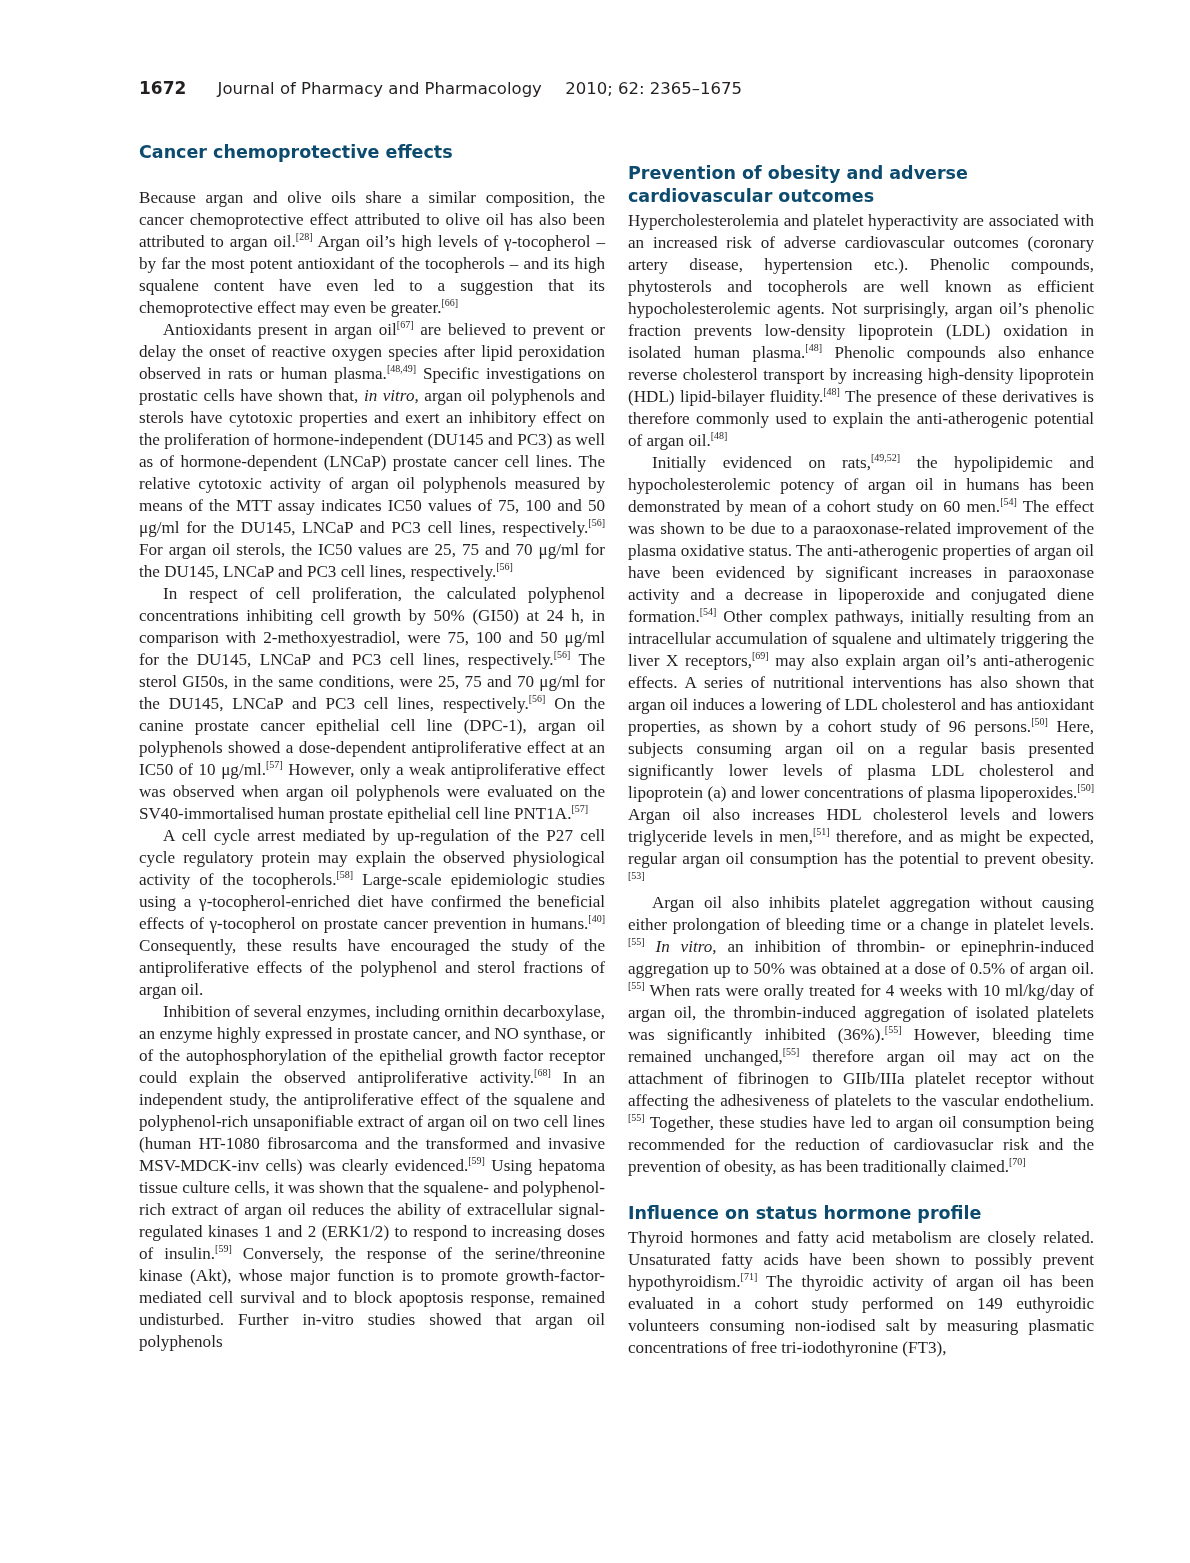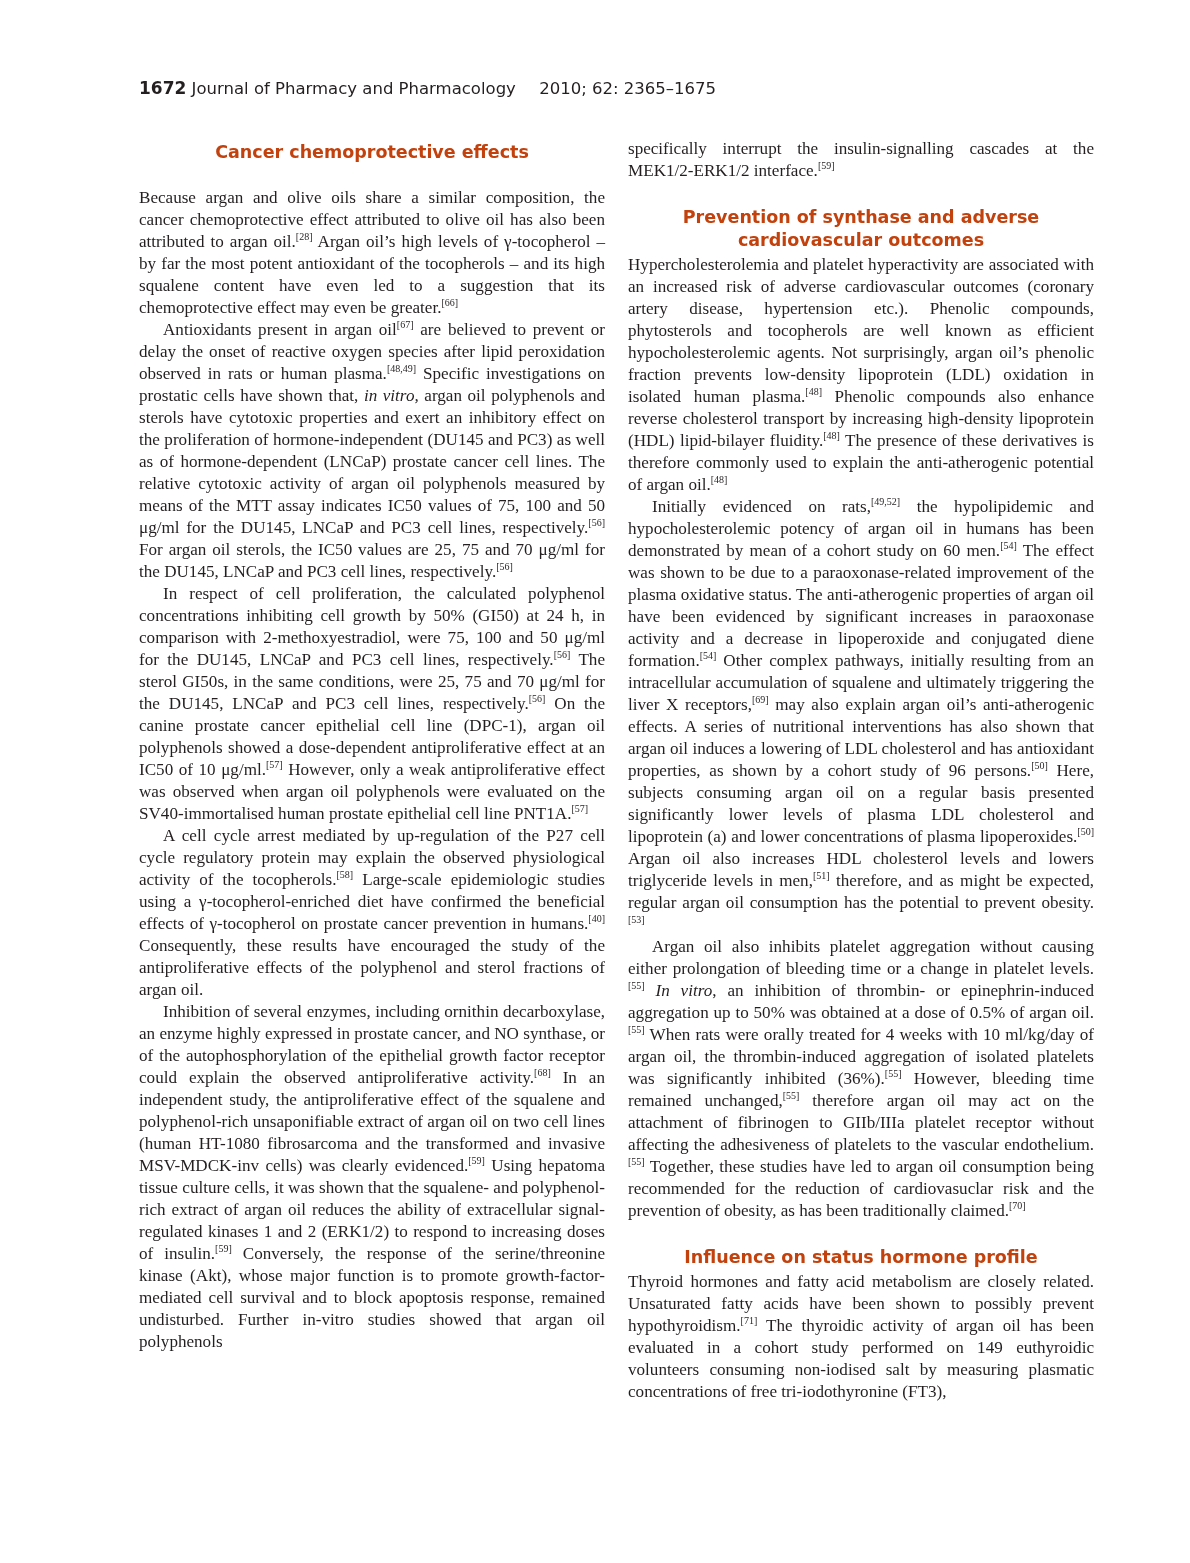--- a/index.html
+++ b/index.html
@@ -6,33 +6,33 @@
   body {
     width: 1190px; height: 1563px; position: relative; overflow: hidden;
     color: #231f20;
     font-family: "Liberation Serif", "DejaVu Serif", serif;
   }
   .running-head {
     position: absolute; left: 139px; top: 78px;
     font-family: "DejaVu Sans", "Liberation Sans", sans-serif;
     font-size: 16.5px; color: #231f20; white-space: nowrap;
   }
-  .running-head .page-num { font-weight: bold; font-size: 17px; }
+  .running-head .page-num { font-weight: bold; font-size: 17px; margin-right: 26px; }
   .running-head .journal { margin-right: 18px; }
   .col {
     position: absolute; top: 138px; width: 466px;
     font-size: 17.1px; line-height: 22px;
     text-align: justify; hyphens: none;
   }
   .col-left { left: 139px; }
   .col-right { left: 628px; }
   .section-heading {
     font-family: "DejaVu Sans", "Liberation Sans", sans-serif;
     font-weight: bold; font-size: 17.5px; line-height: 23px;
-    margin: 3px 0 0 0; text-align: center; color: #c2410c;
+    margin: 3px 0 0 0; text-align: left; color: #0c4a6e;
   }
   .col-left .section-heading:first-child { margin-bottom: 23px; }
   .para { margin: 0; }
   .para.indent { text-indent: 24px; }
   .para sup { font-size: 10px; line-height: 0; vertical-align: 7px; }
   .gap { height: 24px; }
   .right-h1 { margin-top: 0; margin-bottom: 2px; }
   .right-h2 { margin-top: 0; margin-bottom: 2px; }
 </style>
 </head>
@@ -49,25 +49,22 @@
   <div>
       <p class="para"><span>Because argan and olive oils share a similar composition, the cancer chemoprotective effect attributed to olive oil has also been attributed to argan oil.</span><sup>[28]</sup><span> Argan oil’s high levels of γ-tocopherol – by far the most potent antioxidant of the tocopherols – and its high squalene content have even led to a suggestion that its chemoprotective effect may even be greater.</span><sup>[66]</sup></p>
       <p class="para indent"><span>Antioxidants present in argan oil</span><sup>[67]</sup><span> are believed to prevent or delay the onset of reactive oxygen species after lipid peroxidation observed in rats or human plasma.</span><sup>[48,49]</sup><span> Specific investigations on prostatic cells have shown that, </span><em>in vitro,</em><span> argan oil polyphenols and sterols have cytotoxic properties and exert an inhibitory effect on the proliferation of hormone-independent (DU145 and PC3) as well as of hormone-dependent (LNCaP) prostate cancer cell lines. The relative cytotoxic activity of argan oil polyphenols measured by means of the MTT assay indicates IC50 values of 75, 100 and 50 μg/ml for the DU145, LNCaP and PC3 cell lines, respectively.</span><sup>[56]</sup><span> For argan oil sterols, the IC50 values are 25, 75 and 70 μg/ml for the DU145, LNCaP and PC3 cell lines, respectively.</span><sup>[56]</sup></p>
       <p class="para indent"><span>In respect of cell proliferation, the calculated polyphenol concentrations inhibiting cell growth by 50% (GI50) at 24 h, in comparison with 2-methoxyestradiol, were 75, 100 and 50 μg/ml for the DU145, LNCaP and PC3 cell lines, respectively.</span><sup>[56]</sup><span> The sterol GI50s, in the same conditions, were 25, 75 and 70 μg/ml for the DU145, LNCaP and PC3 cell lines, respectively.</span><sup>[56]</sup><span> On the canine prostate cancer epithelial cell line (DPC-1), argan oil polyphenols showed a dose-dependent antiproliferative effect at an IC50 of 10 μg/ml.</span><sup>[57]</sup><span> However, only a weak antiproliferative effect was observed when argan oil polyphenols were evaluated on the SV40-immortalised human prostate epithelial cell line PNT1A.</span><sup>[57]</sup></p>
       <p class="para indent"><span>A cell cycle arrest mediated by up-regulation of the P27 cell cycle regulatory protein may explain the observed physiological activity of the tocopherols.</span><sup>[58]</sup><span> Large-scale epidemiologic studies using a γ-tocopherol-enriched diet have confirmed the beneficial effects of γ-tocopherol on prostate cancer prevention in humans.</span><sup>[40]</sup><span> Consequently, these results have encouraged the study of the antiproliferative effects of the polyphenol and sterol fractions of argan oil.</span></p>
       <p class="para indent"><span>Inhibition of several enzymes, including ornithin decarboxylase, an enzyme highly expressed in prostate cancer, and NO synthase, or of the autophosphorylation of the epithelial growth factor receptor could explain the observed antiproliferative activity.</span><sup>[68]</sup><span> In an independent study, the antiproliferative effect of the squalene and polyphenol-rich unsaponifiable extract of argan oil on two cell lines (human HT-1080 fibrosarcoma and the transformed and invasive MSV-MDCK-inv cells) was clearly evidenced.</span><sup>[59]</sup><span> Using hepatoma tissue culture cells, it was shown that the squalene- and polyphenol-rich extract of argan oil reduces the ability of extracellular signal-regulated kinases 1 and 2 (ERK1/2) to respond to increasing doses of insulin.</span><sup>[59]</sup><span> Conversely, the response of the serine/threonine kinase (Akt), whose major function is to promote growth-factor-mediated cell survival and to block apoptosis response, remained undisturbed. Further in-vitro studies showed that argan oil polyphenols</span></p>
     </div>
 </div>
 
 <div class="col col-right">
-  <div>
-      <p class="para"><span>specifically interrupt the insulin-signalling cascades at the MEK1/2-ERK1/2 interface.</span><sup>[59]</sup></p>
-    </div>
   <div class="gap"></div>
-  <h2 class="section-heading right-h1">Prevention of synthase and adverse cardiovascular outcomes</h2>
+  <h2 class="section-heading right-h1">Prevention of obesity and adverse cardiovascular outcomes</h2>
   <div>
       <p class="para"><span>Hypercholesterolemia and platelet hyperactivity are associated with an increased risk of adverse cardiovascular outcomes (coronary artery disease, hypertension etc.). Phenolic compounds, phytosterols and tocopherols are well known as efficient hypocholesterolemic agents. Not surprisingly, argan oil’s phenolic fraction prevents low-density lipoprotein (LDL) oxidation in isolated human plasma.</span><sup>[48]</sup><span> Phenolic compounds also enhance reverse cholesterol transport by increasing high-density lipoprotein (HDL) lipid-bilayer fluidity.</span><sup>[48]</sup><span> The presence of these derivatives is therefore commonly used to explain the anti-atherogenic potential of argan oil.</span><sup>[48]</sup></p>
       <p class="para indent"><span>Initially evidenced on rats,</span><sup>[49,52]</sup><span> the hypolipidemic and hypocholesterolemic potency of argan oil in humans has been demonstrated by mean of a cohort study on 60 men.</span><sup>[54]</sup><span> The effect was shown to be due to a paraoxonase-related improvement of the plasma oxidative status. The anti-atherogenic properties of argan oil have been evidenced by significant increases in paraoxonase activity and a decrease in lipoperoxide and conjugated diene formation.</span><sup>[54]</sup><span> Other complex pathways, initially resulting from an intracellular accumulation of squalene and ultimately triggering the liver X receptors,</span><sup>[69]</sup><span> may also explain argan oil’s anti-atherogenic effects. A series of nutritional interventions has also shown that argan oil induces a lowering of LDL cholesterol and has antioxidant properties, as shown by a cohort study of 96 persons.</span><sup>[50]</sup><span> Here, subjects consuming argan oil on a regular basis presented significantly lower levels of plasma LDL cholesterol and lipoprotein (a) and lower concentrations of plasma lipoperoxides.</span><sup>[50]</sup><span> Argan oil also increases HDL cholesterol levels and lowers triglyceride levels in men,</span><sup>[51]</sup><span> therefore, and as might be expected, regular argan oil consumption has the potential to prevent obesity.</span><sup>[53]</sup></p>
       <p class="para indent"><span>Argan oil also inhibits platelet aggregation without causing either prolongation of bleeding time or a change in platelet levels.</span><sup>[55]</sup><span> </span><em>In vitro</em><span>, an inhibition of thrombin- or epinephrin-induced aggregation up to 50% was obtained at a dose of 0.5% of argan oil.</span><sup>[55]</sup><span> When rats were orally treated for 4 weeks with 10 ml/kg/day of argan oil, the thrombin-induced aggregation of isolated platelets was significantly inhibited (36%).</span><sup>[55]</sup><span> However, bleeding time remained unchanged,</span><sup>[55]</sup><span> therefore argan oil may act on the attachment of fibrinogen to GIIb/IIIa platelet receptor without affecting the adhesiveness of platelets to the vascular endothelium.</span><sup>[55]</sup><span> Together, these studies have led to argan oil consumption being recommended for the reduction of cardiovasuclar risk and the prevention of obesity, as has been traditionally claimed.</span><sup>[70]</sup></p>
     </div>
   <div class="gap"></div>
   <h2 class="section-heading right-h2">Influence on status hormone profile</h2>
   <div>
       <p class="para"><span>Thyroid hormones and fatty acid metabolism are closely related. Unsaturated fatty acids have been shown to possibly prevent hypothyroidism.</span><sup>[71]</sup><span> The thyroidic activity of argan oil has been evaluated in a cohort study performed on 149 euthyroidic volunteers consuming non-iodised salt by measuring plasmatic concentrations of free tri-iodothyronine (FT3),</span></p>
     </div>

